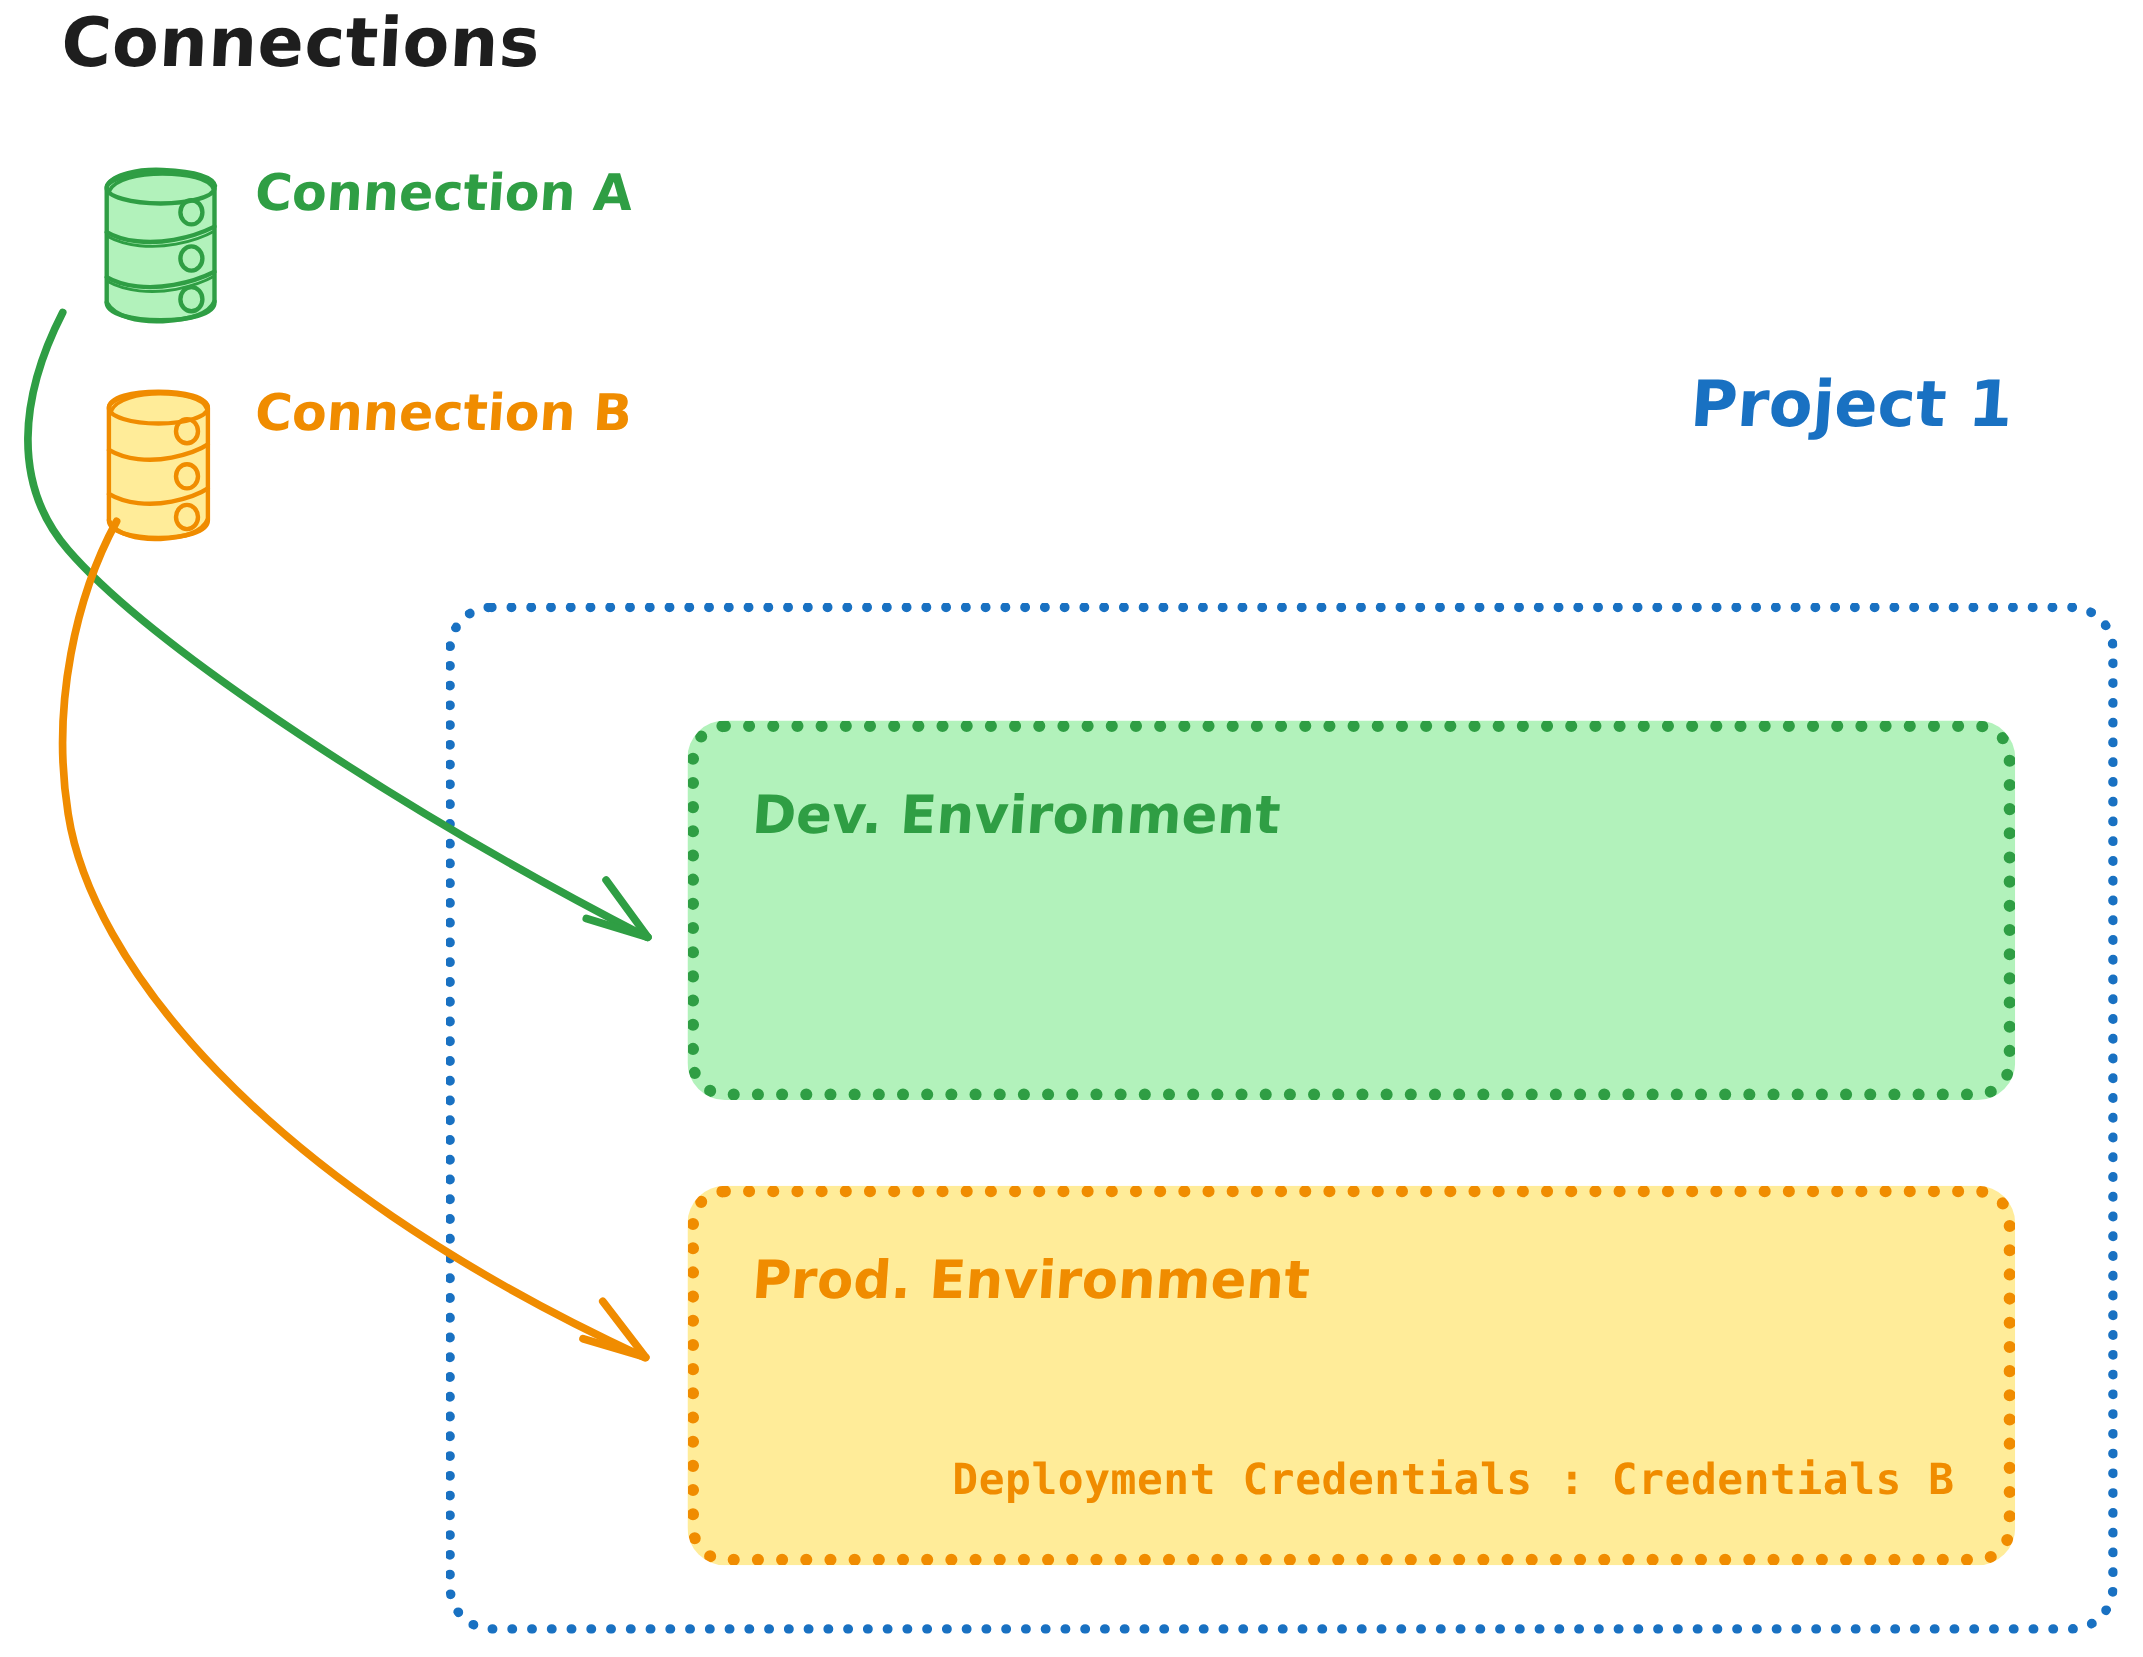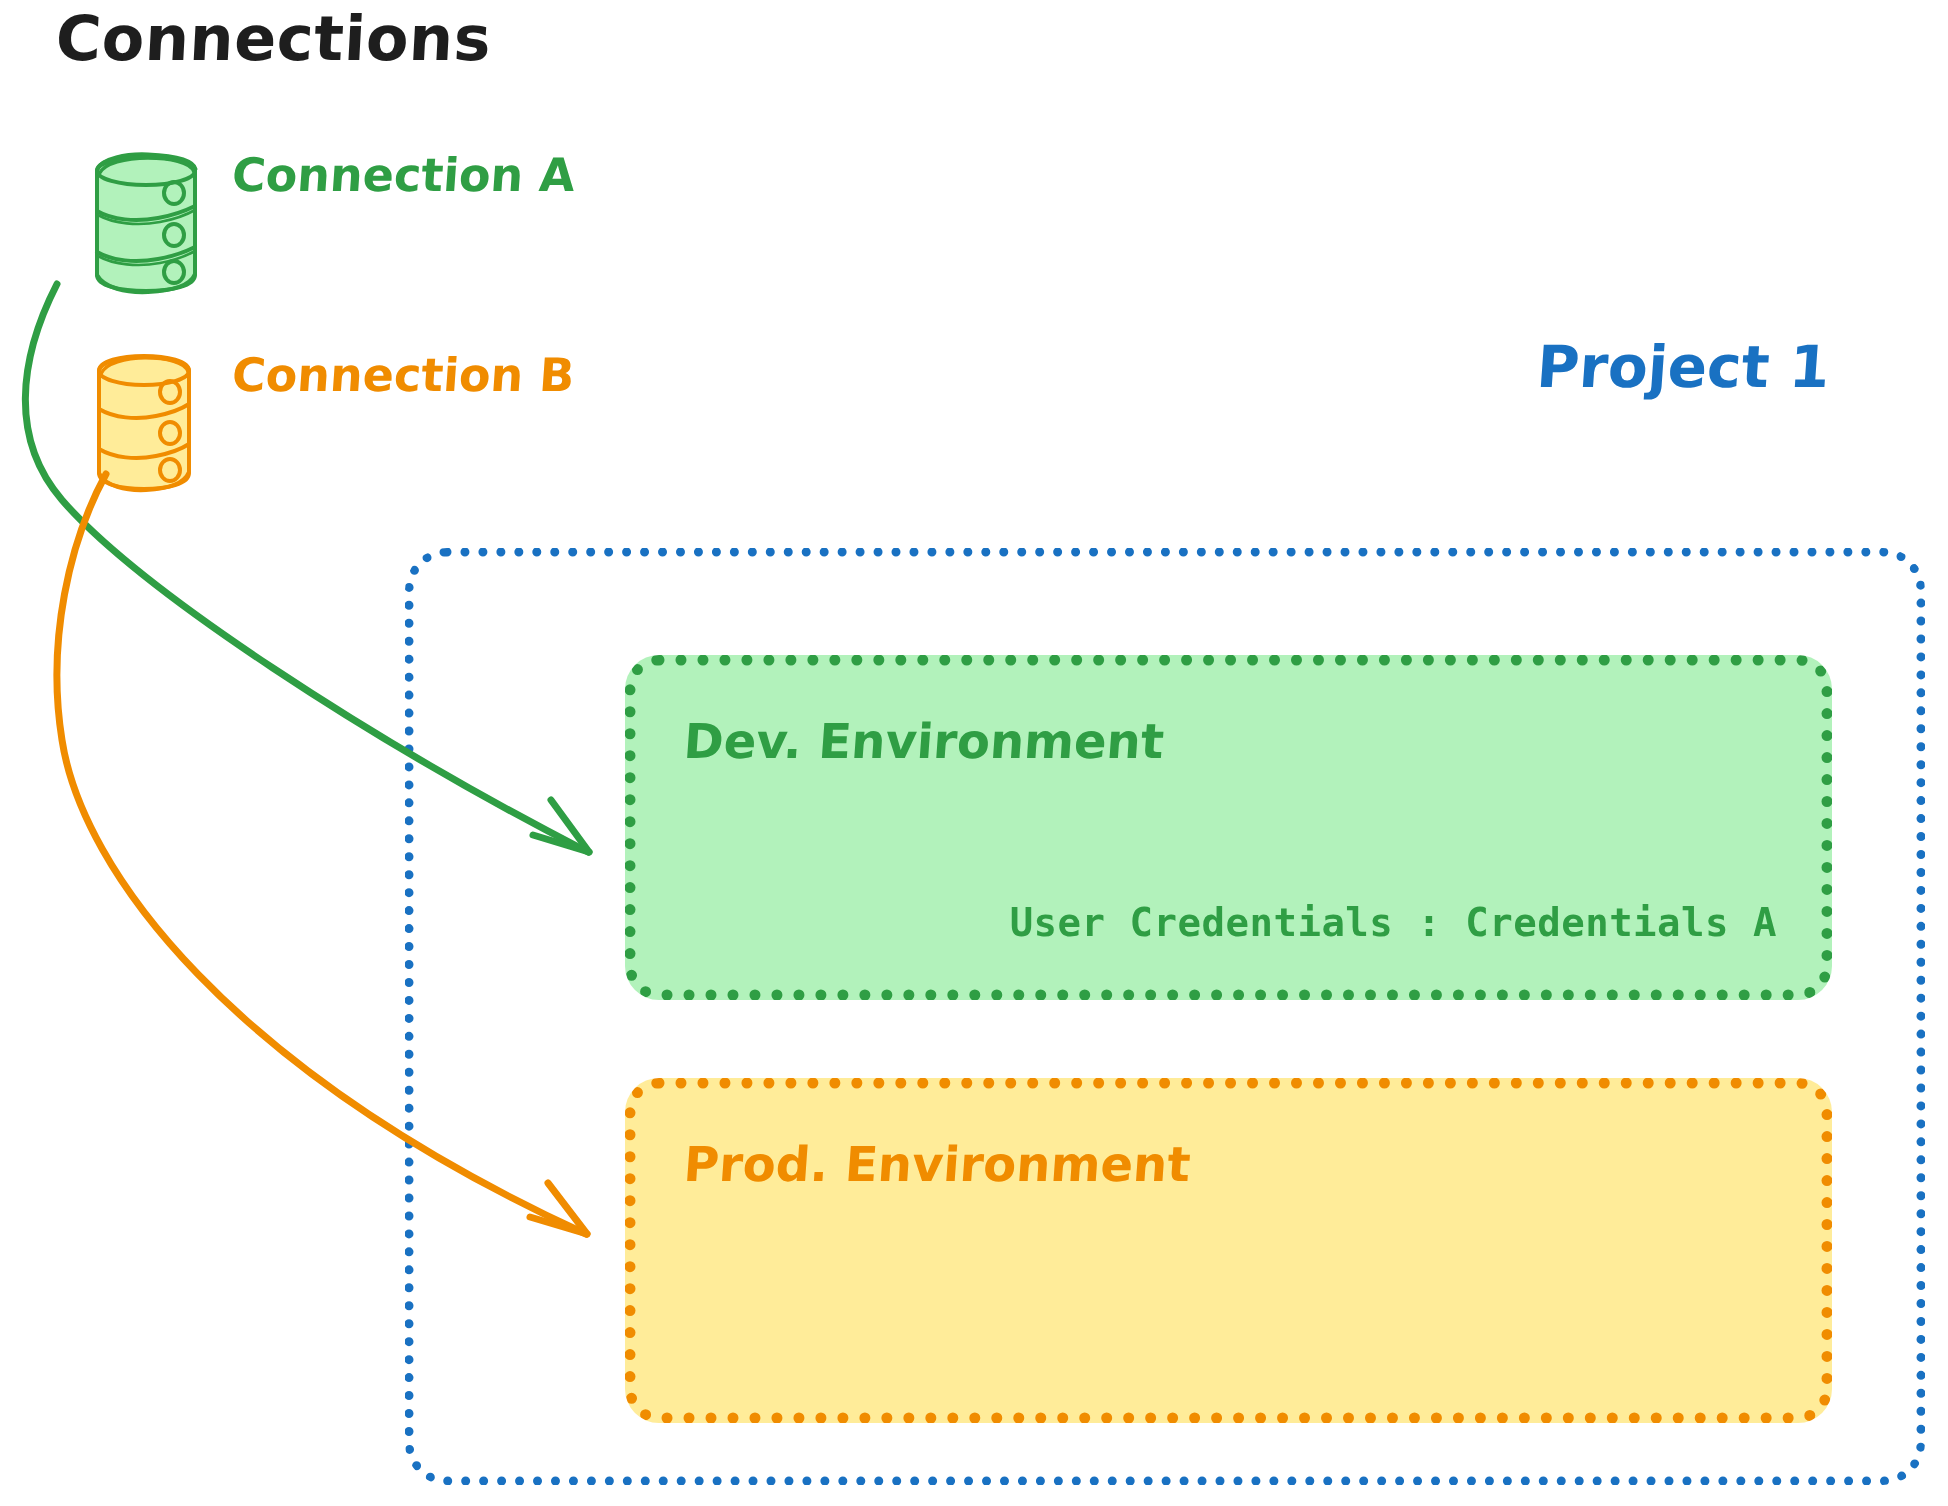--- a/index.html
+++ b/index.html
@@ -174,25 +174,25 @@
     </svg>
   </div>
   <div class="abs conn-label" id="conn-b-label">Connection B</div>
 
   <div class="abs" id="project-title">Project 1</div>
 
   <div class="abs" id="project-box"></div>
 
   <div class="abs env-box" id="dev-env-box">
     <div class="env-title" id="dev-env-title">Dev. Environment</div>
-    <div class="env-cred" id="dev-env-cred">User Credentials : Credentials A</div>
   </div>
 
   <div class="abs env-box" id="prod-env-box">
     <div class="env-title" id="prod-env-title">Prod. Environment</div>
+    <div class="env-cred" id="prod-env-cred">Deployment Credentials : Credentials B</div>
   </div>
 
   <svg class="abs" id="arrows" viewBox="0 0 1948 1506">
 
     <g>
       <path d="M57 284 C18 360, 10 440, 62 500 C140 590, 370 740, 588 852" fill="none" stroke="#2f9e44" stroke-width="7" stroke-linecap="round"></path>
       <path d="M551 800 L589 852" fill="none" stroke="#2f9e44" stroke-width="7" stroke-linecap="round"></path>
       <path d="M533 835 L589 852" fill="none" stroke="#2f9e44" stroke-width="7" stroke-linecap="round"></path>
     </g>
 

